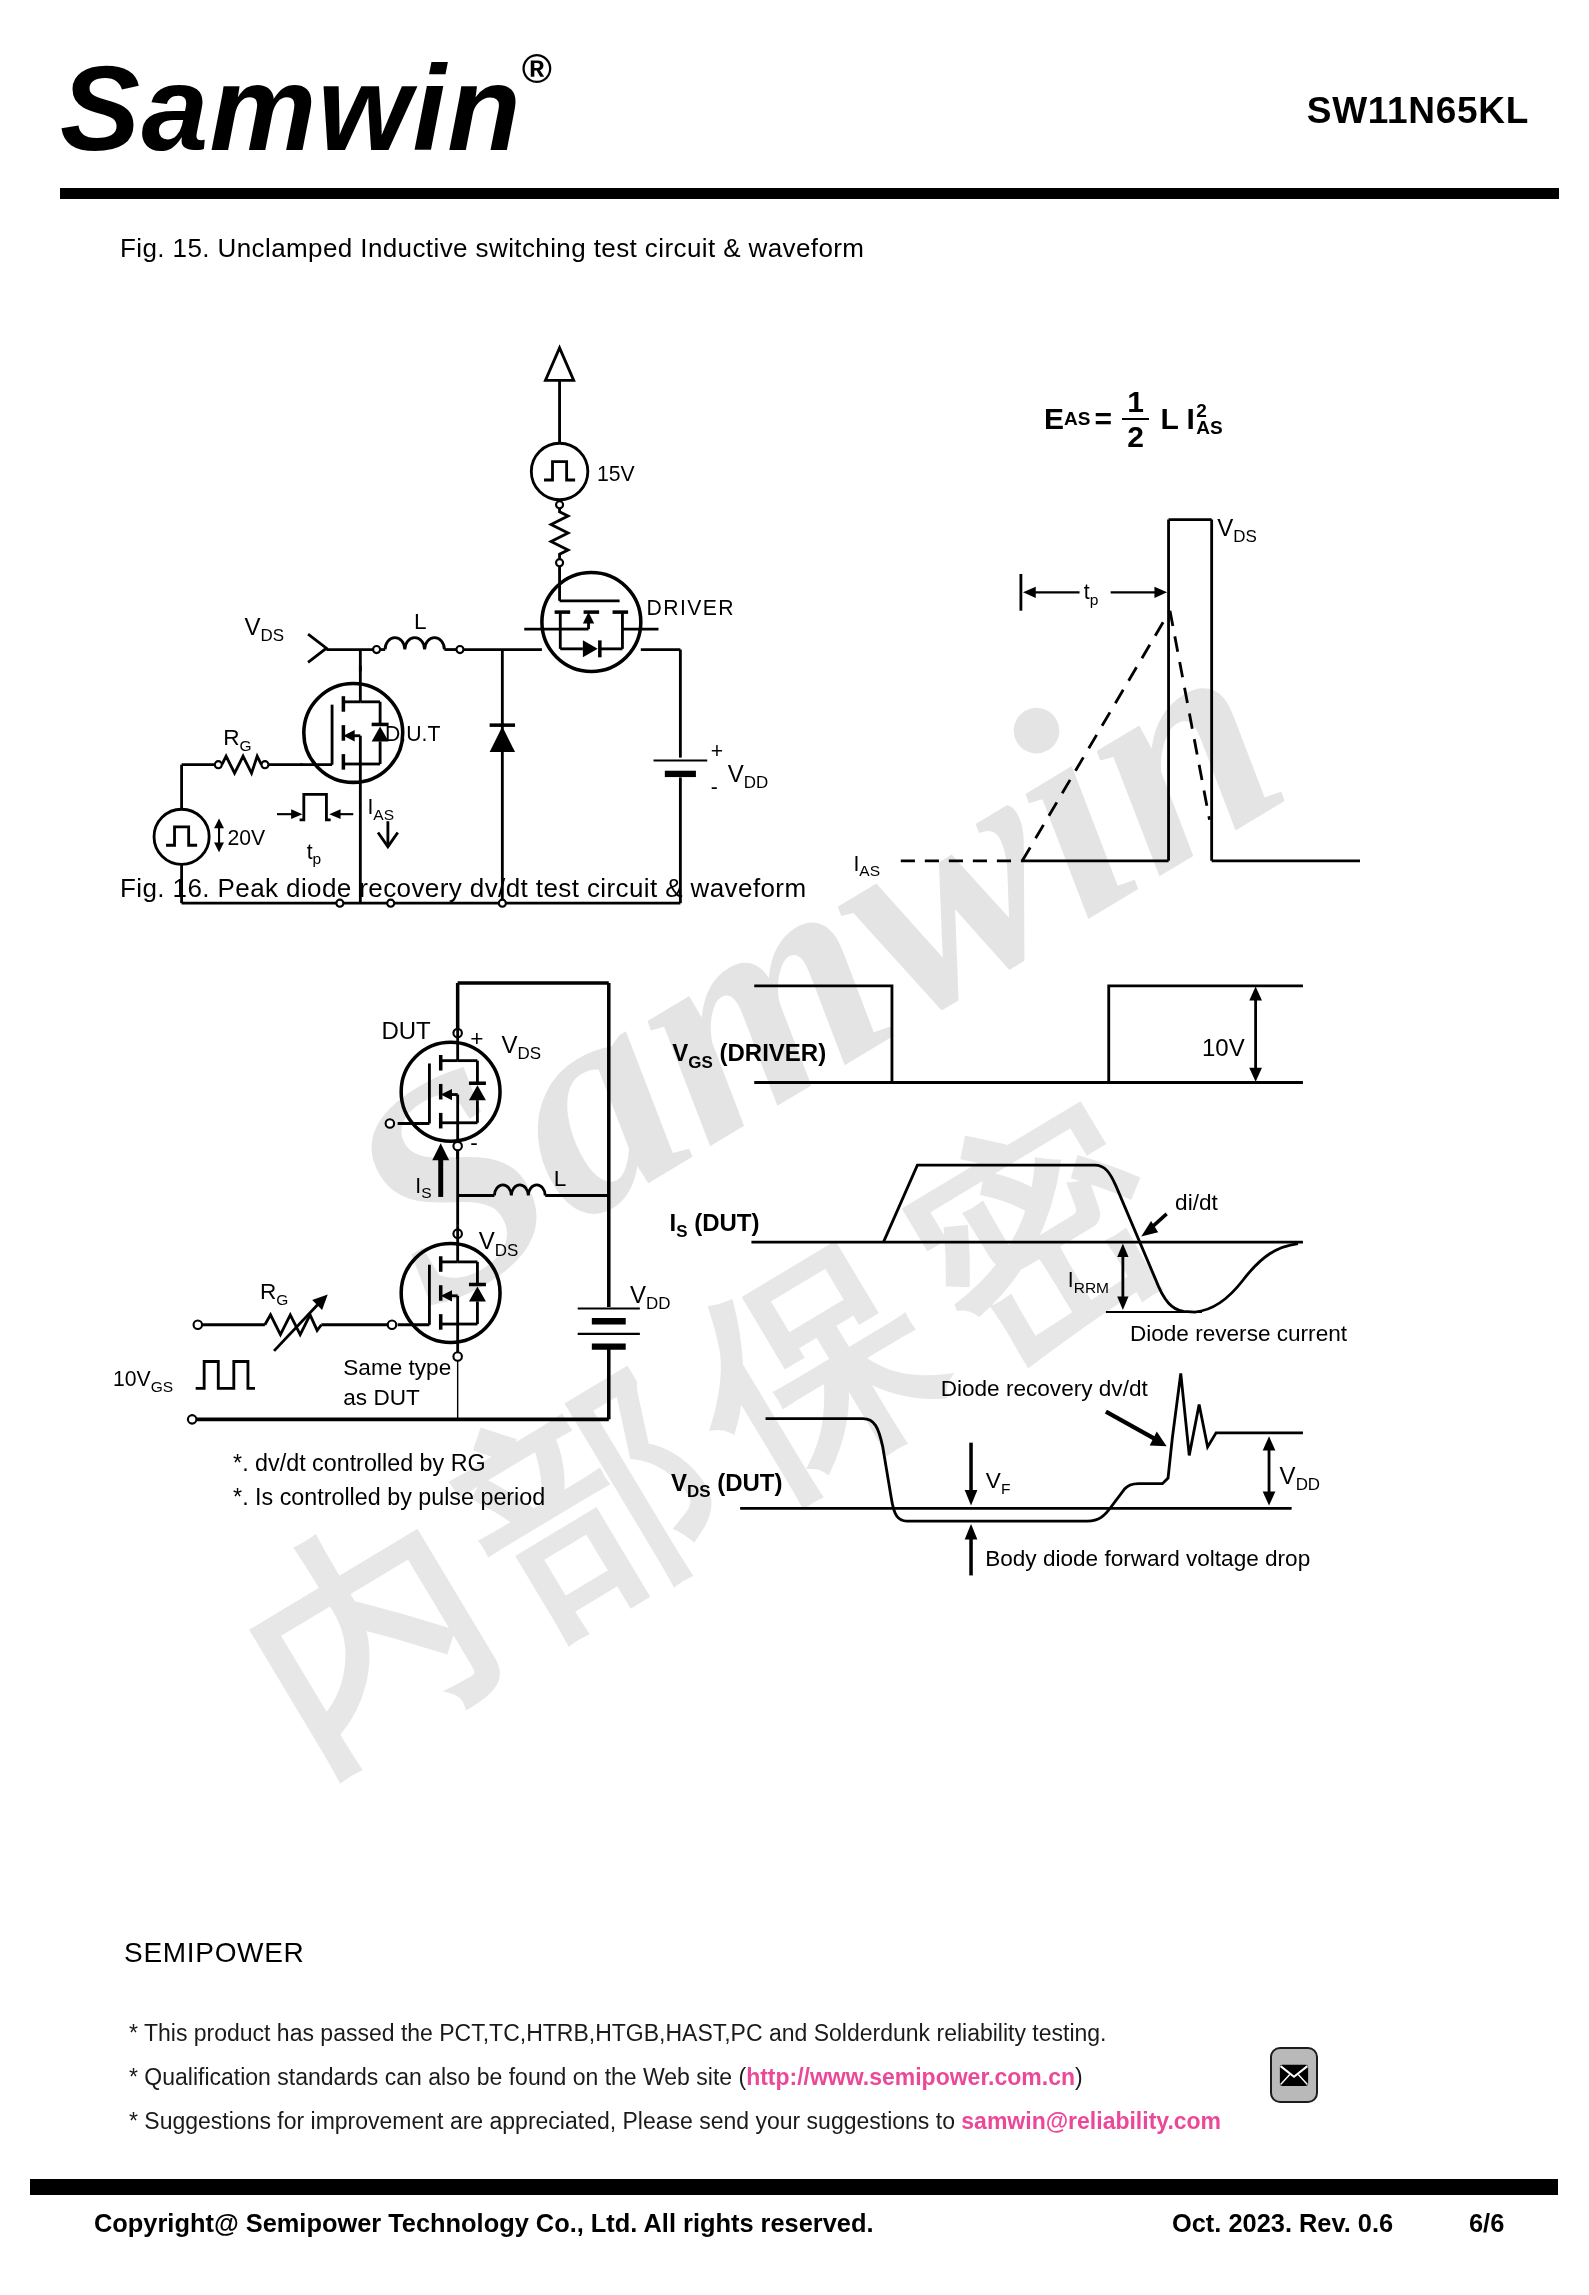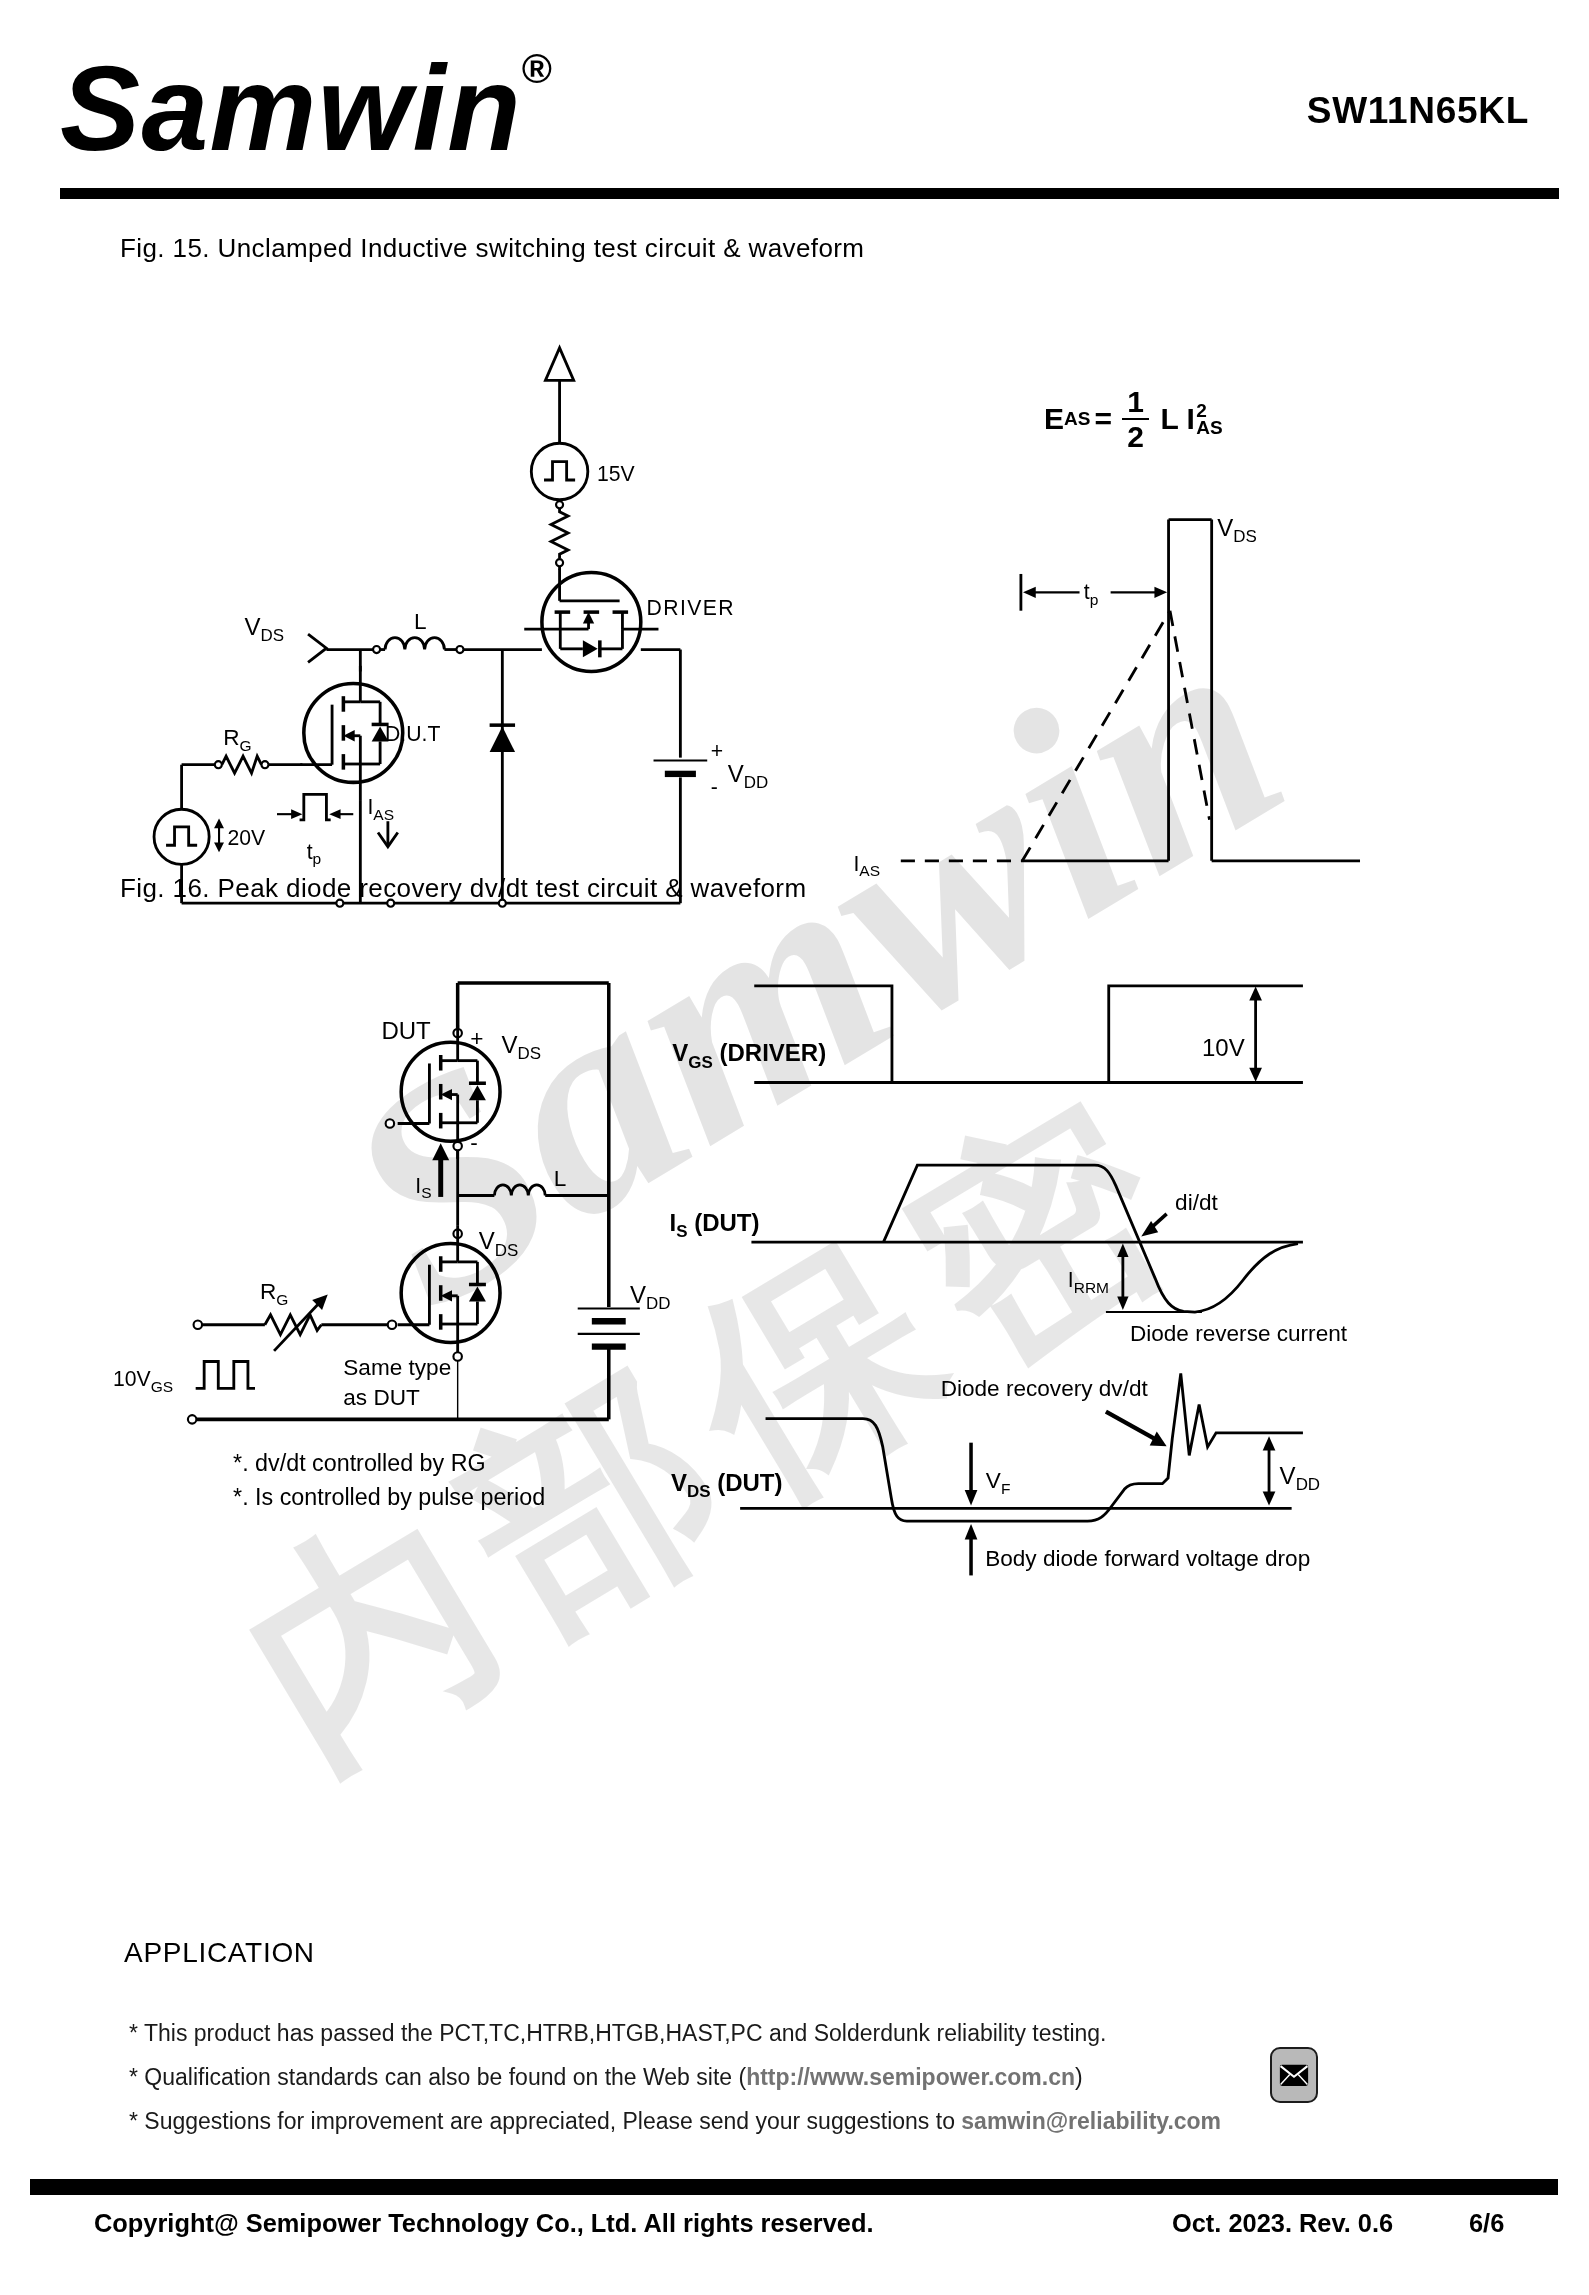--- a/index.html
+++ b/index.html
@@ -25,21 +25,21 @@
   
   .formula{left:1044px;top:387px;display:flex;align-items:center;font-size:30px;font-weight:bold;}
   .formula sub{font-size:19px;vertical-align:-8.5px;font-weight:bold;}
   .formula .f-eq{margin:0 10px 0 4.2px;}
   .formula .frac{display:inline-flex;flex-direction:column;align-items:center;margin-right:11.3px;line-height:1.0;}
   .formula .frac .bar{width:27px;height:0;border-top:2.8px solid #000;margin:1.4px 0;}
   .formula .subsup{display:inline-flex;flex-direction:column;line-height:0.9;font-size:19px;margin-left:1.4px;}
   
   .disc-h{left:124px;top:1937px;font-size:28px;letter-spacing:0.7px;}
   .disc-line{left:129px;font-size:23px;color:#1a1a1a;white-space:nowrap;}
-  .disc-line b{font-weight:bold;color:#737373;}
+  .disc-line b{font-weight:bold;color:#ec4899;}
   .mail-btn{left:1270px;top:2047px;width:44px;height:52px;background:#b9b9b9;border:2.8px solid #1c1c1c;
       border-radius:10px;display:flex;align-items:center;justify-content:center;}
   
   .ftr-bar{left:30px;top:2179px;width:1528px;height:15.5px;background:#000;}
   .ftr-text{top:2209px;font-size:25.4px;font-weight:bold;white-space:nowrap;}
   svg{position:absolute;font-family:"Liberation Sans",sans-serif;}
   svg text{fill:#000;}
 </style>
 </head>
 <body>
@@ -287,21 +287,21 @@
       <text x="1812" y="2100" font-size="34"><tspan>V</tspan><tspan dy="9" font-size="24">DD</tspan></text>
       <line x1="1375" y1="2042" x2="1375" y2="2116" stroke="#000" stroke-width="5"></line>
       <polygon points="1375,2131 1366,2109 1384,2109" fill="#000"></polygon>
       <text x="1396" y="2106" font-size="32"><tspan>V</tspan><tspan dy="8" font-size="22">F</tspan></text>
       <line x1="1375" y1="2230" x2="1375" y2="2172" stroke="#000" stroke-width="5"></line>
       <polygon points="1375,2157 1366,2179 1384,2179" fill="#000"></polygon>
       <text x="1395" y="2216" font-size="32">Body diode forward voltage drop</text>
     </g>
   </svg>
 
-  <div class="abs disc-h">APPLICATION</div>
+  <div class="abs disc-h">SEMIPOWER</div>
   <div class="abs disc-line" style="top:2020px;">* This product has passed the PCT,TC,HTRB,HTGB,HAST,PC and Solderdunk reliability testing.</div>
   <div class="abs disc-line" style="top:2064px;"><span>* Qualification standards can also be found on the Web site (</span><b>http://www.semipower.com.cn</b><span>)</span></div>
   <div class="abs disc-line" style="top:2108px;"><span>* Suggestions for improvement are appreciated, Please send your suggestions to </span><b>samwin@reliability.com</b></div>
 
   <div class="abs mail-btn">
     <svg width="30" height="22.6" viewBox="0 0 42 32">
       <rect x="1" y="1" width="40" height="30" rx="3" fill="#000"></rect>
       <polyline points="2,3 21,18 40,3" fill="none" stroke="#fff" stroke-width="3"></polyline>
       <line x1="2" y1="29" x2="15" y2="15" stroke="#fff" stroke-width="2"></line>
       <line x1="40" y1="29" x2="27" y2="15" stroke="#fff" stroke-width="2"></line>

